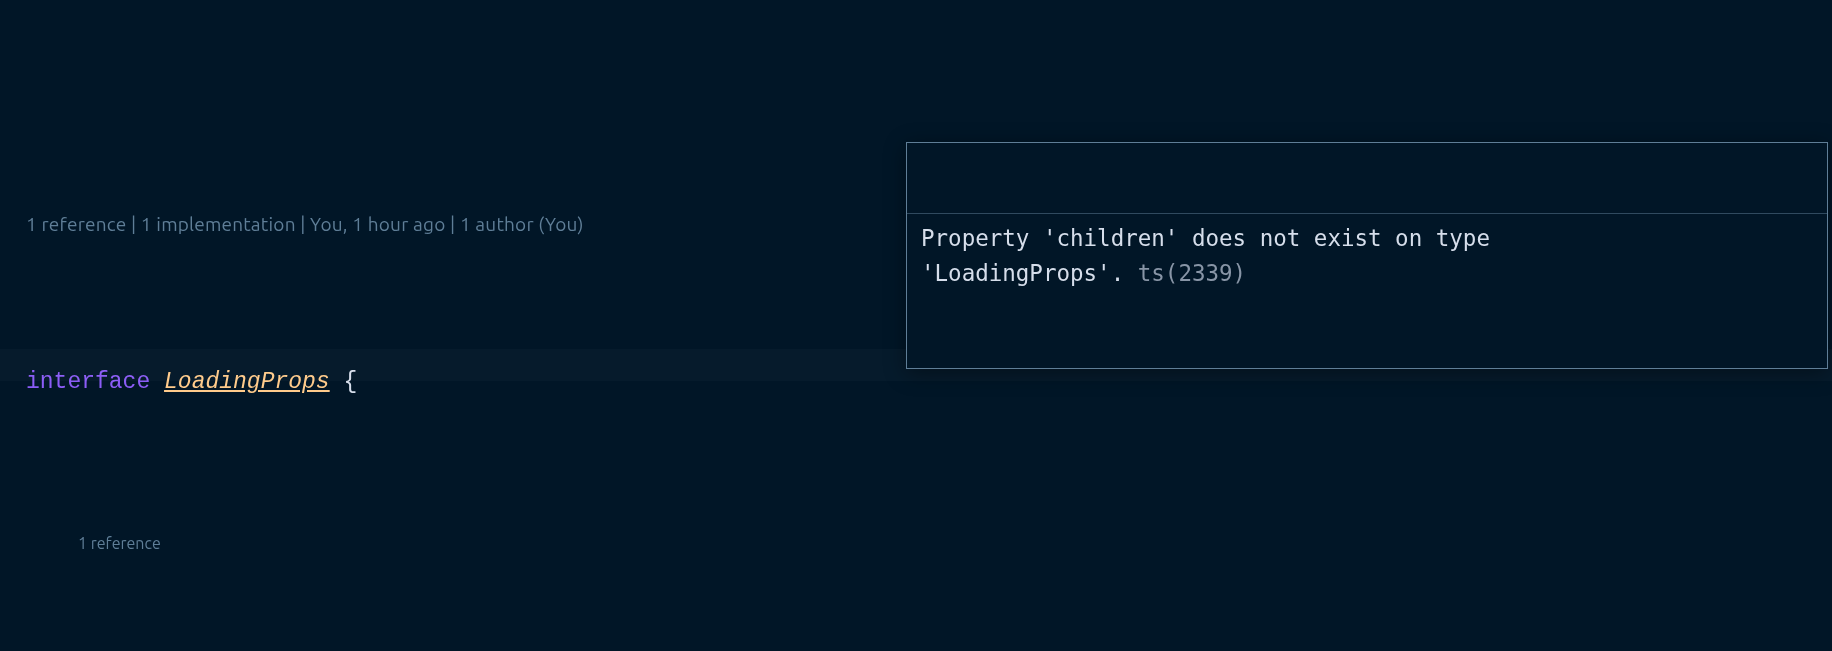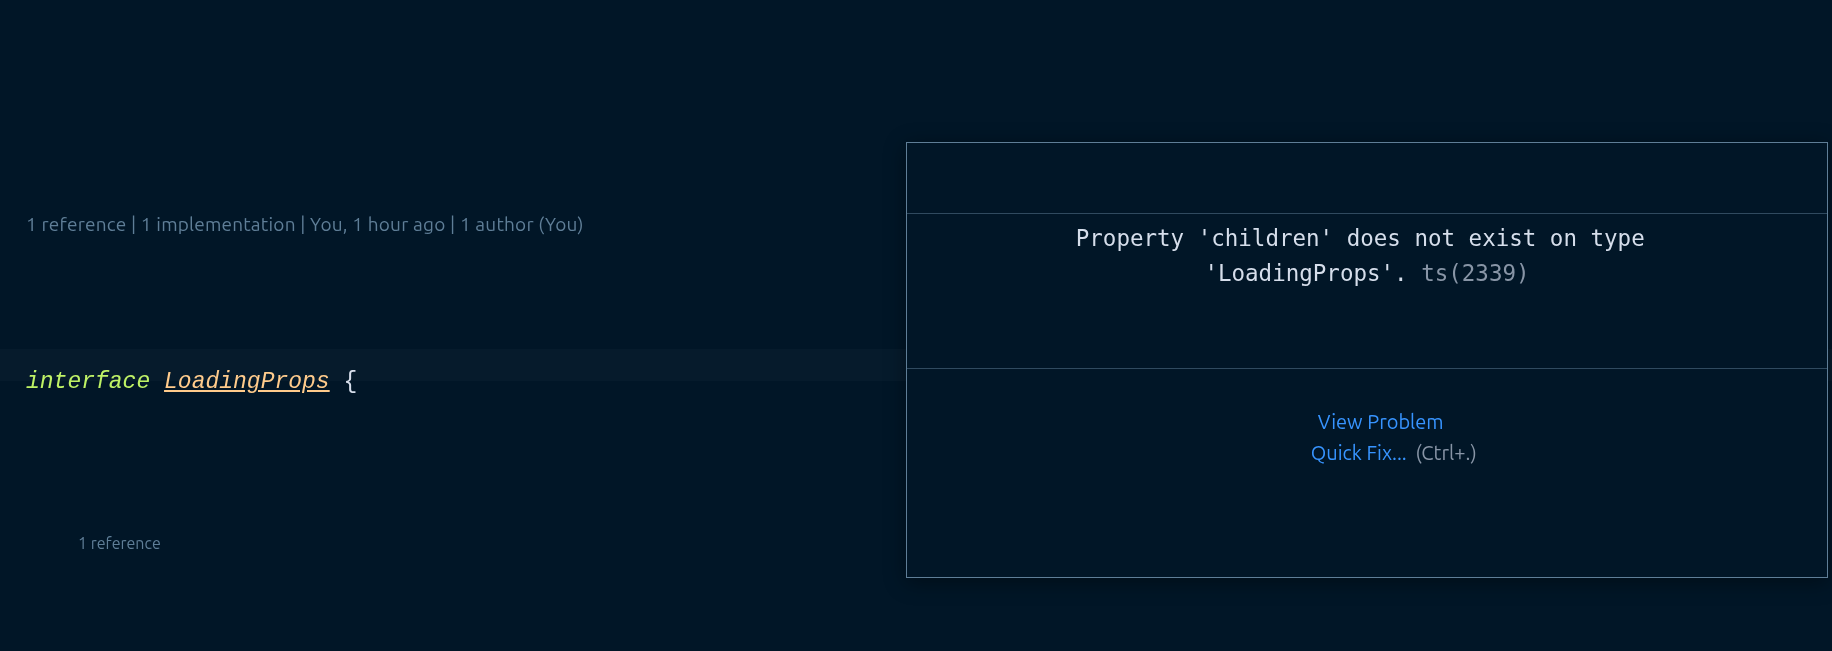--- a/index.html
+++ b/index.html
@@ -25,21 +25,21 @@
     letter-spacing: 0.2px;
     white-space: pre;
   }
   .codelens-inline {
     color: #5f7e97;
     font-size: 16px;
     font-family: -apple-system, 'Segoe UI', Ubuntu, sans-serif;
   }
   .line { white-space: pre; }
   .pad1 { padding-left: 52px; }
-  .kw-storage  { color: #bef264; font-style: italic; }
+  .kw-storage  { color: #8b5cf6; }
   .type-name   { color: #ffcb8b; font-style: italic; text-decoration: underline; }
   .punct       { color: #d6deeb; }
   .hl-line {
     position: absolute;
     left: 0; right: 0;
     height: 32px;
     background: rgba(255,255,255,0.022);
     z-index: 0;
   }
 
@@ -55,21 +55,20 @@
     font-size: 22.5px;
     line-height: 1.55;
     z-index: 50;
     box-shadow: 0 4px 20px rgba(0,0,0,0.4);
   }
   .hover-section {
     padding: 7px 14px 8px 14px;
   }
   .hover-divider {
     border-top: 1px solid rgba(95,126,151,0.5);
-    text-align: center;
   }
   .hover-type { color: #d6deeb; }
   .hover-code { color: #8895a6; }
   .hover-actions {
     padding: 6px 14px 8px 14px;
     font-family: -apple-system,'Segoe UI',Ubuntu,sans-serif;
     font-size: 20px;
   }
   .hover-link {
     color: #3794ff;
@@ -130,19 +129,15 @@
 
   
   
 
   
   
 
   
   <div class="hover">
     <div class="hover-section hover-divider"><span>Property 'children' does not exist on type </span><br><span>'LoadingProps'. </span><span class="hover-code">ts(2339)</span></div>
-    <div class="hover-actions hover-divider">
-      <span class="hover-link">View Problem</span>
-      <span class="hover-link"><span>Quick Fix...</span> <span class="hover-hint">(Ctrl+.)</span></span>
-    </div>
   </div>
 
 </div>
 
 </body></html>

